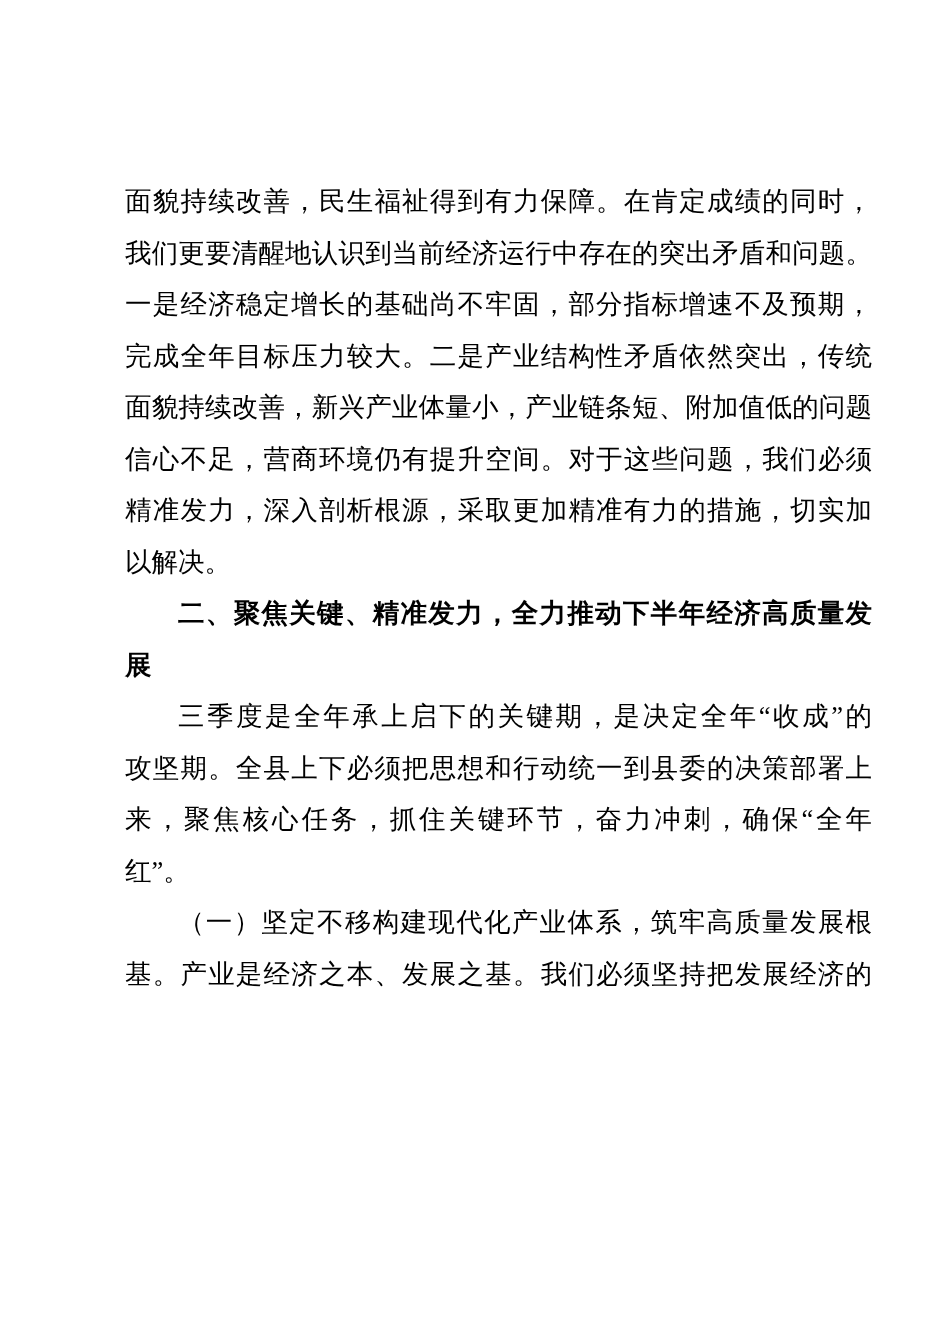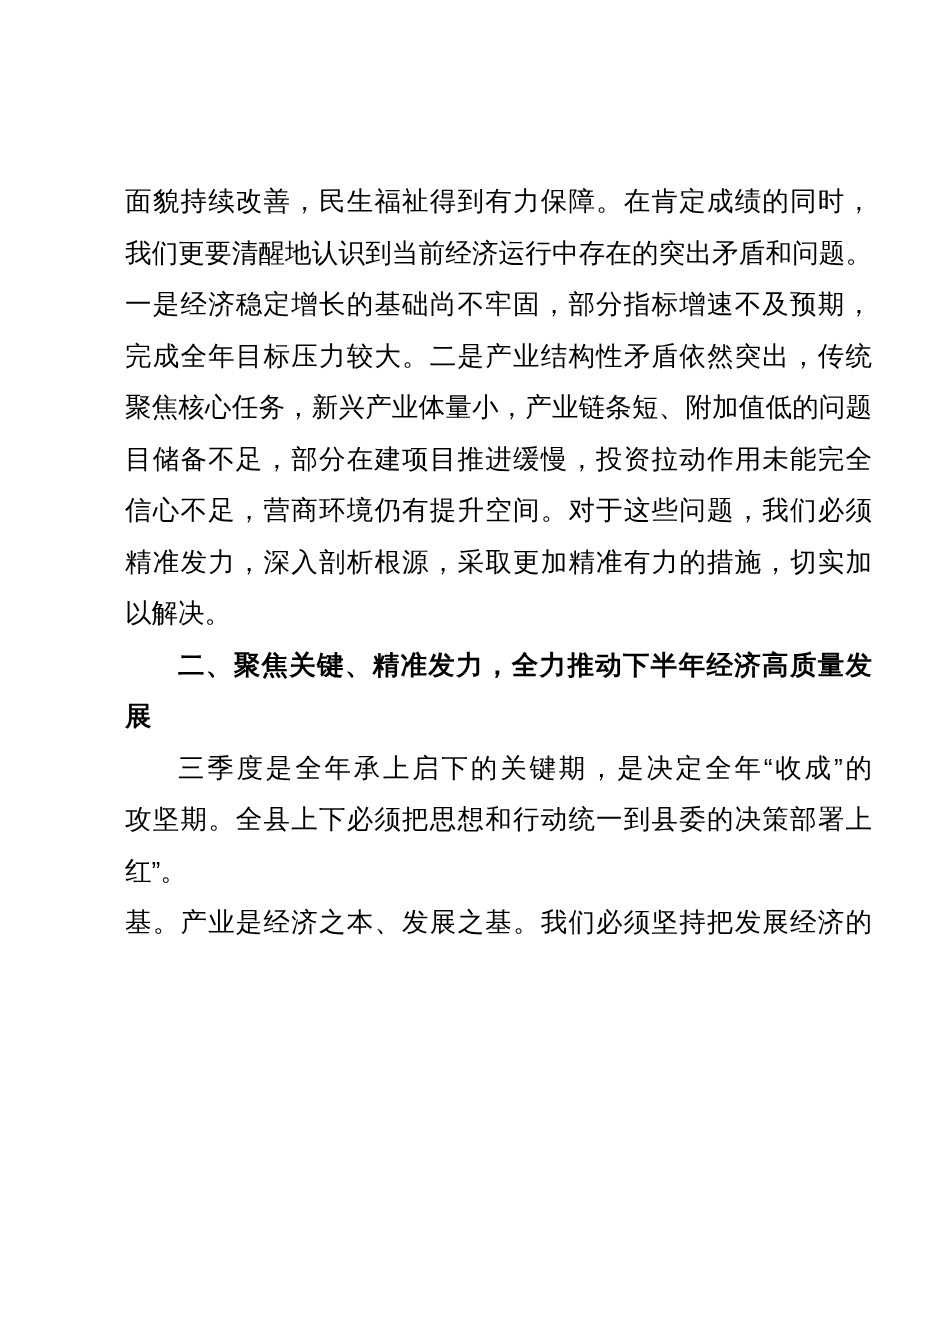--- a/index.html
+++ b/index.html
@@ -14,20 +14,21 @@
     color: #000000;
     overflow: hidden;
     position: relative;
   }
   .page {
     position: absolute;
     left: 0; top: 0;
     width: 950px;
     height: 1344px;
     background: #ffffff;
+    font-family: Liberation Serif, serif;
   }
   .textblock {
     position: absolute;
     left: 125px;
     top: 176px;
     width: 747px;
   }
   .line {
     height: 51.5px;
     line-height: 51.5px;
@@ -48,25 +49,26 @@
 </style>
 </head>
 <body>
 
 <div class="page">
   <div class="textblock">
     <div class="line">面貌持续改善，民生福祉得到有力保障。在肯定成绩的同时，</div>
     <div class="line">我们更要清醒地认识到当前经济运行中存在的突出矛盾和问题。</div>
     <div class="line">一是经济稳定增长的基础尚不牢固，部分指标增速不及预期，</div>
     <div class="line">完成全年目标压力较大。二是产业结构性矛盾依然突出，传统</div>
-    <div class="line">聚焦核心任务，新兴产业体量小，产业链条短、附加值低的问题</div>
-    <div class="line">目储备不足，部分在建项目推进缓慢，投资拉动作用未能完全</div>
+    <div class="line">面貌持续改善，新兴产业体量小，产业链条短、附加值低的问题</div>
     <div class="line">信心不足，营商环境仍有提升空间。对于这些问题，我们必须</div>
     <div class="line">精准发力，深入剖析根源，采取更加精准有力的措施，切实加</div>
     <div class="line parend">以解决。</div>
     <div class="line indent bold">二、聚焦关键、精准发力，全力推动下半年经济高质量发</div>
     <div class="line bold parend">展</div>
     <div class="line indent">三季度是全年承上启下的关键期，是决定全年“收成”的</div>
     <div class="line">攻坚期。全县上下必须把思想和行动统一到县委的决策部署上</div>
+    <div class="line">来，聚焦核心任务，抓住关键环节，奋力冲刺，确保“全年</div>
     <div class="line parend">红”。</div>
+    <div class="line indent">（一）坚定不移构建现代化产业体系，筑牢高质量发展根</div>
     <div class="line">基。产业是经济之本、发展之基。我们必须坚持把发展经济的</div>
   </div>
 </div>
 
 </body></html>

